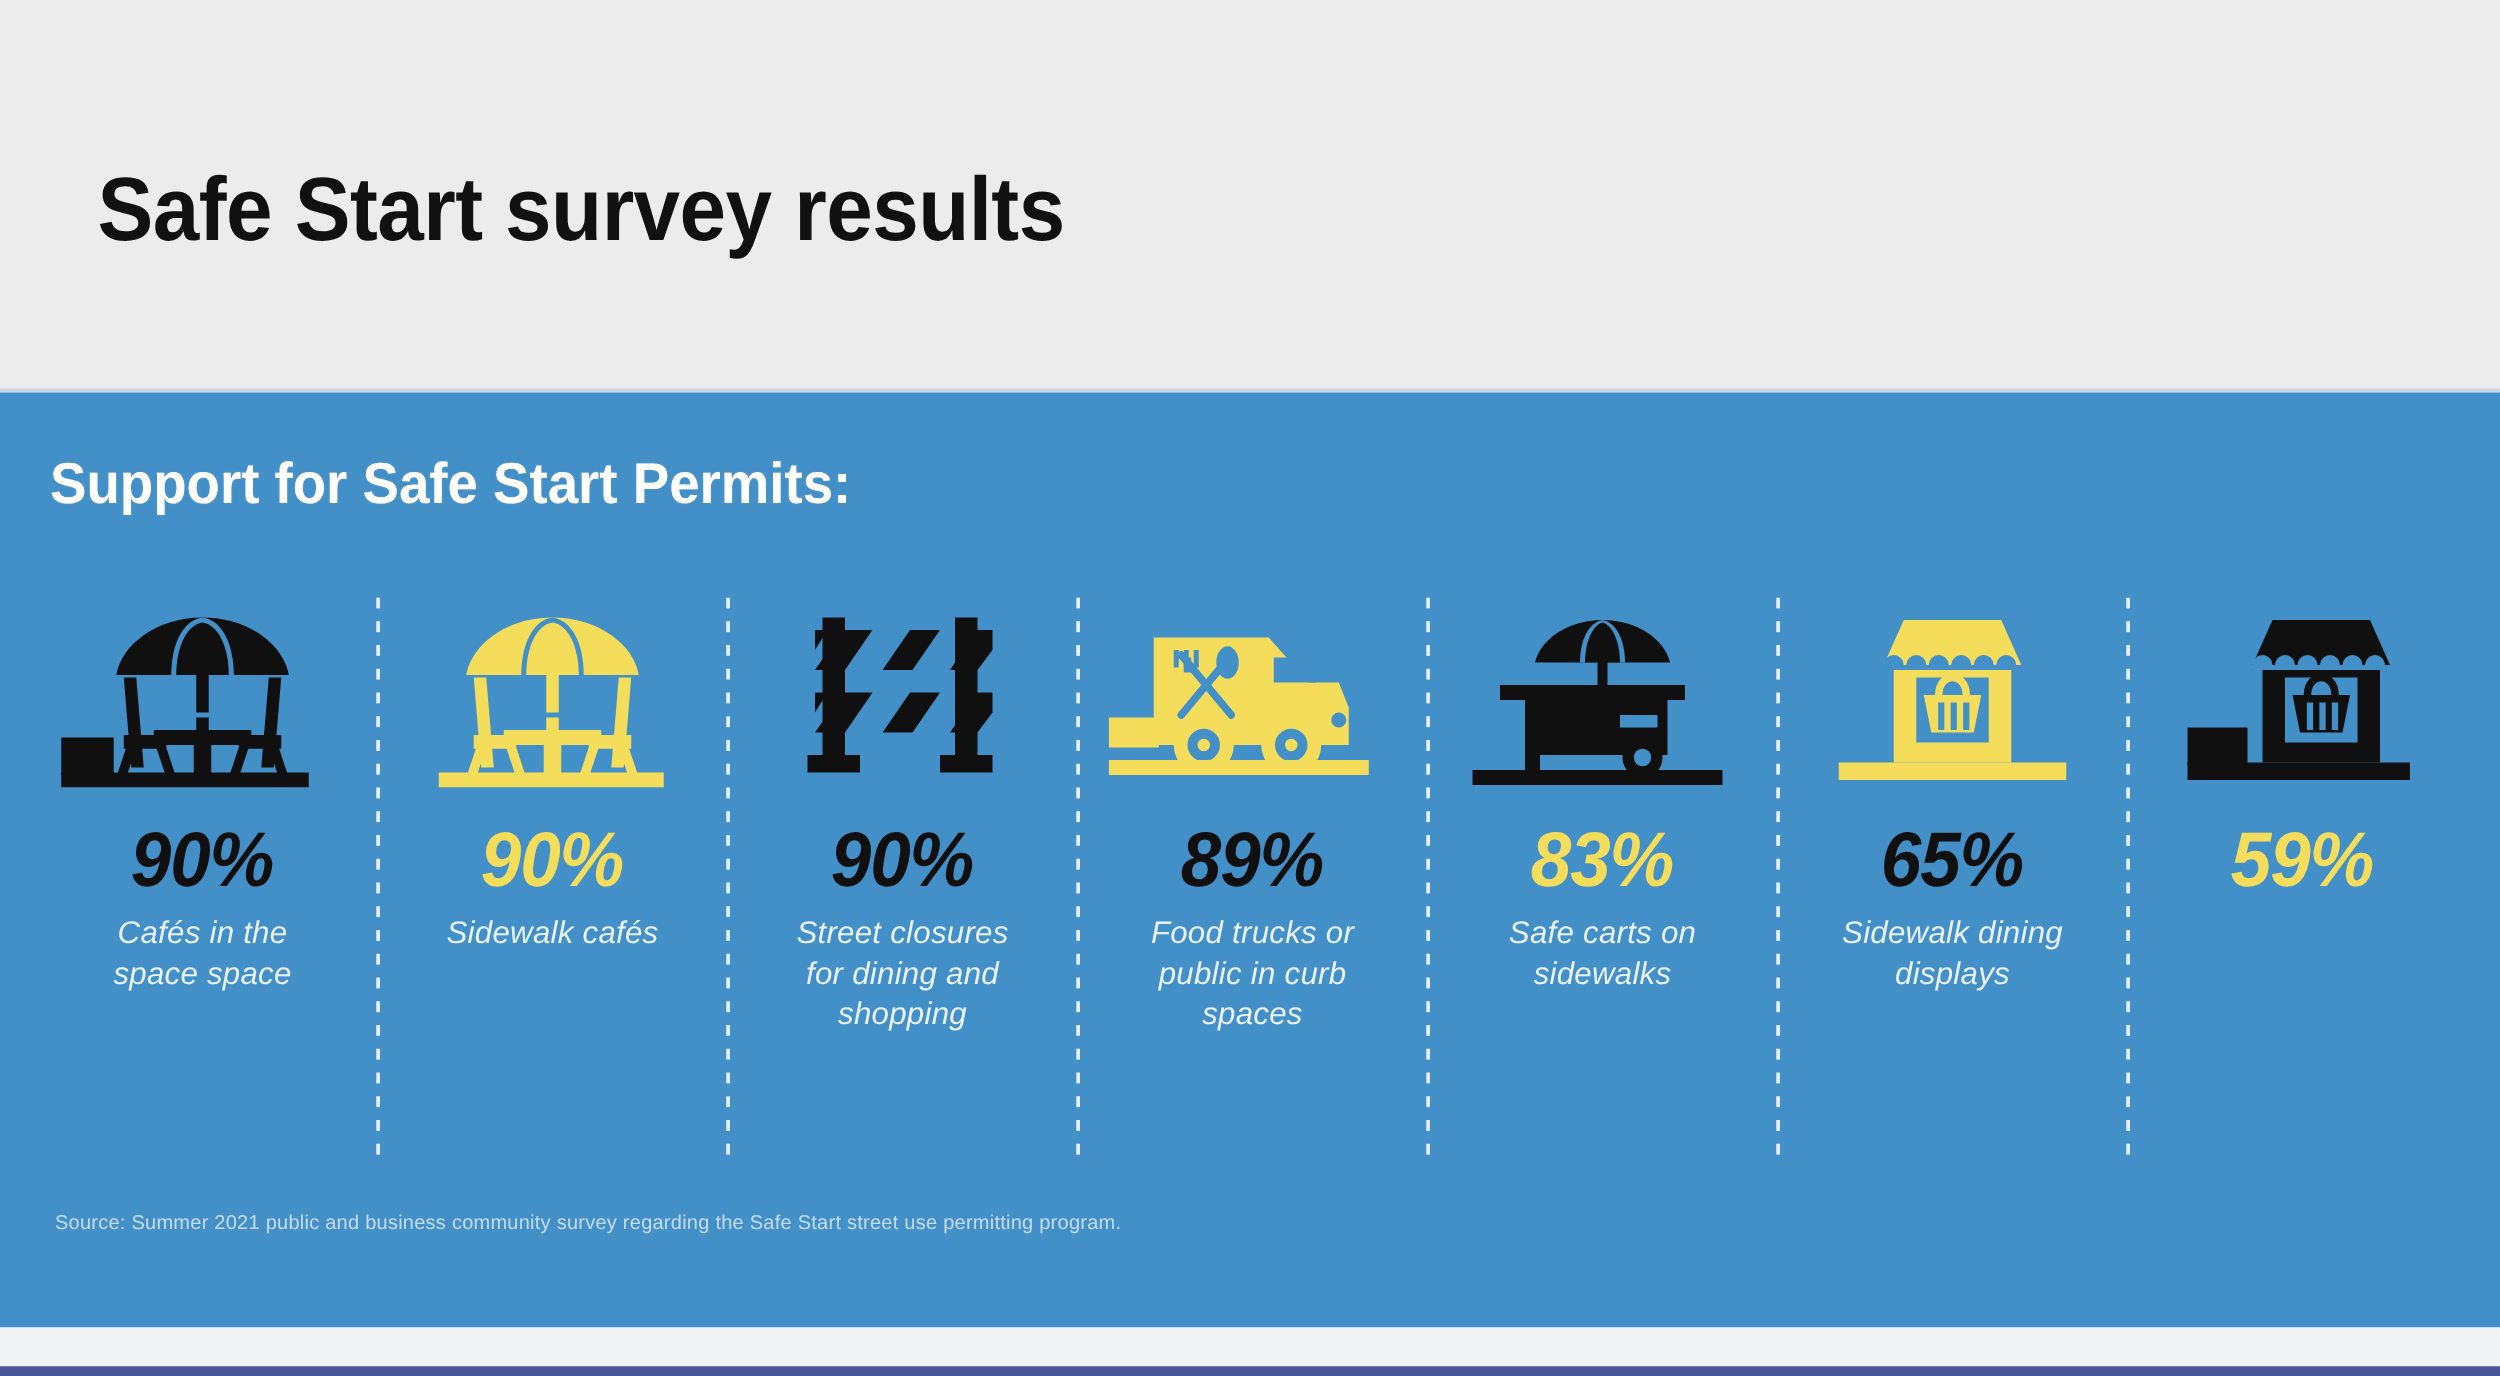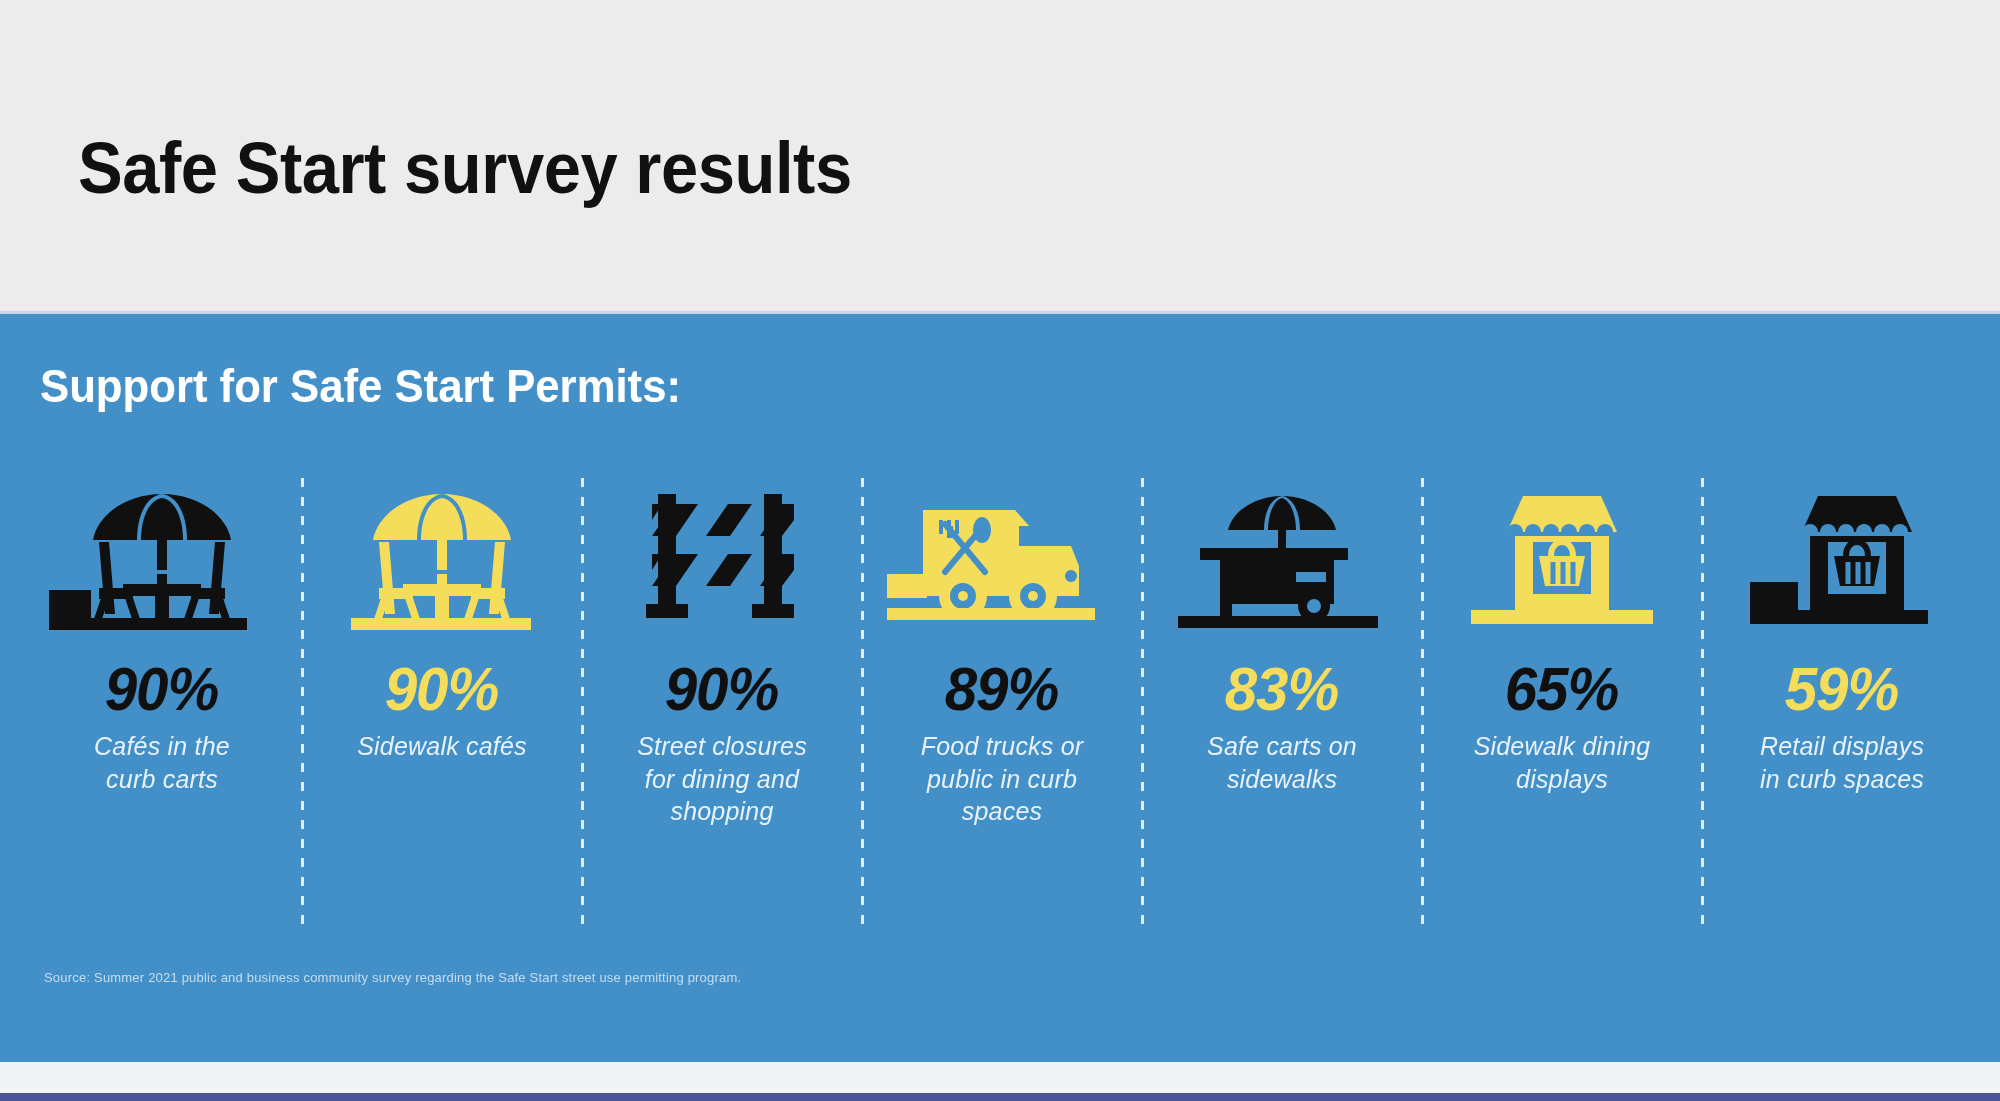--- a/index.html
+++ b/index.html
@@ -81,21 +81,21 @@
     text-align:center;
     font-size:25px; line-height:1.30;
     color:#e9f2fa;
     font-weight:400;
     letter-spacing:0.2px;
   }
 
   
   .source {
     position:absolute; left:44px; top:970px;
-    font-size:13px; color:#cfe2f1; letter-spacing:0.2px;
+    font-size:16px; color:#cfe2f1; letter-spacing:0.2px;
     opacity:0.92;
   }
 
   
   .bottom-white {
     position:absolute; left:0; top:1062px; width:2000px; height:31px;
     background:#f2f3f5;
   }
   .bottom-bar {
     position:absolute; left:0; top:1093px; width:2000px; height:8px;
@@ -146,21 +146,21 @@
 
             <rect x="2" y="110" width="42" height="30"></rect>
 
             <rect x="2" y="138" width="198" height="12"></rect>
           </g>
         </svg>
       </div>
       <div class="pct black">90%</div>
       <div class="caption">
         <span>Cafés in the</span><br>
-        <span>curb carts</span>
+        <span>space space</span>
       </div>
     </div>
 
     <div class="col">
       <div class="icon-wrap">
         <svg width="230" height="150" viewBox="0 0 230 150" aria-hidden="true">
           <g fill="#f5dd5c">
             <path d="M115 14 C78 14 50 36 46 60 L184 60 C180 36 152 14 115 14 Z"></path>
             <path d="M90 60 C90 36 99 16 115 14 C131 16 140 36 140 60 Z" fill="#4390c8"></path>
             <path d="M94 60 C94 38 102 20 115 18 C128 20 136 38 136 60 Z"></path>
@@ -367,24 +367,20 @@
               <path d="M114 76 C114 66 120 62 125 62 C130 62 136 66 136 76" fill="none" stroke="#101010" stroke-width="6"></path>
             </g>
 
             <rect x="18" y="102" width="48" height="30"></rect>
 
             <rect x="18" y="130" width="178" height="14"></rect>
           </g>
         </svg>
       </div>
       <div class="pct yellow">59%</div>
-      <div class="caption">
-        <span>Retail displays</span><br>
-        <span>in curb spaces</span>
-      </div>
     </div>
 
   </div>
 
   <div class="source">Source: Summer 2021 public and business community survey regarding the Safe Start street use permitting program.</div>
 
   <div class="bottom-white"></div>
   <div class="bottom-bar"></div>
 
 </div>

